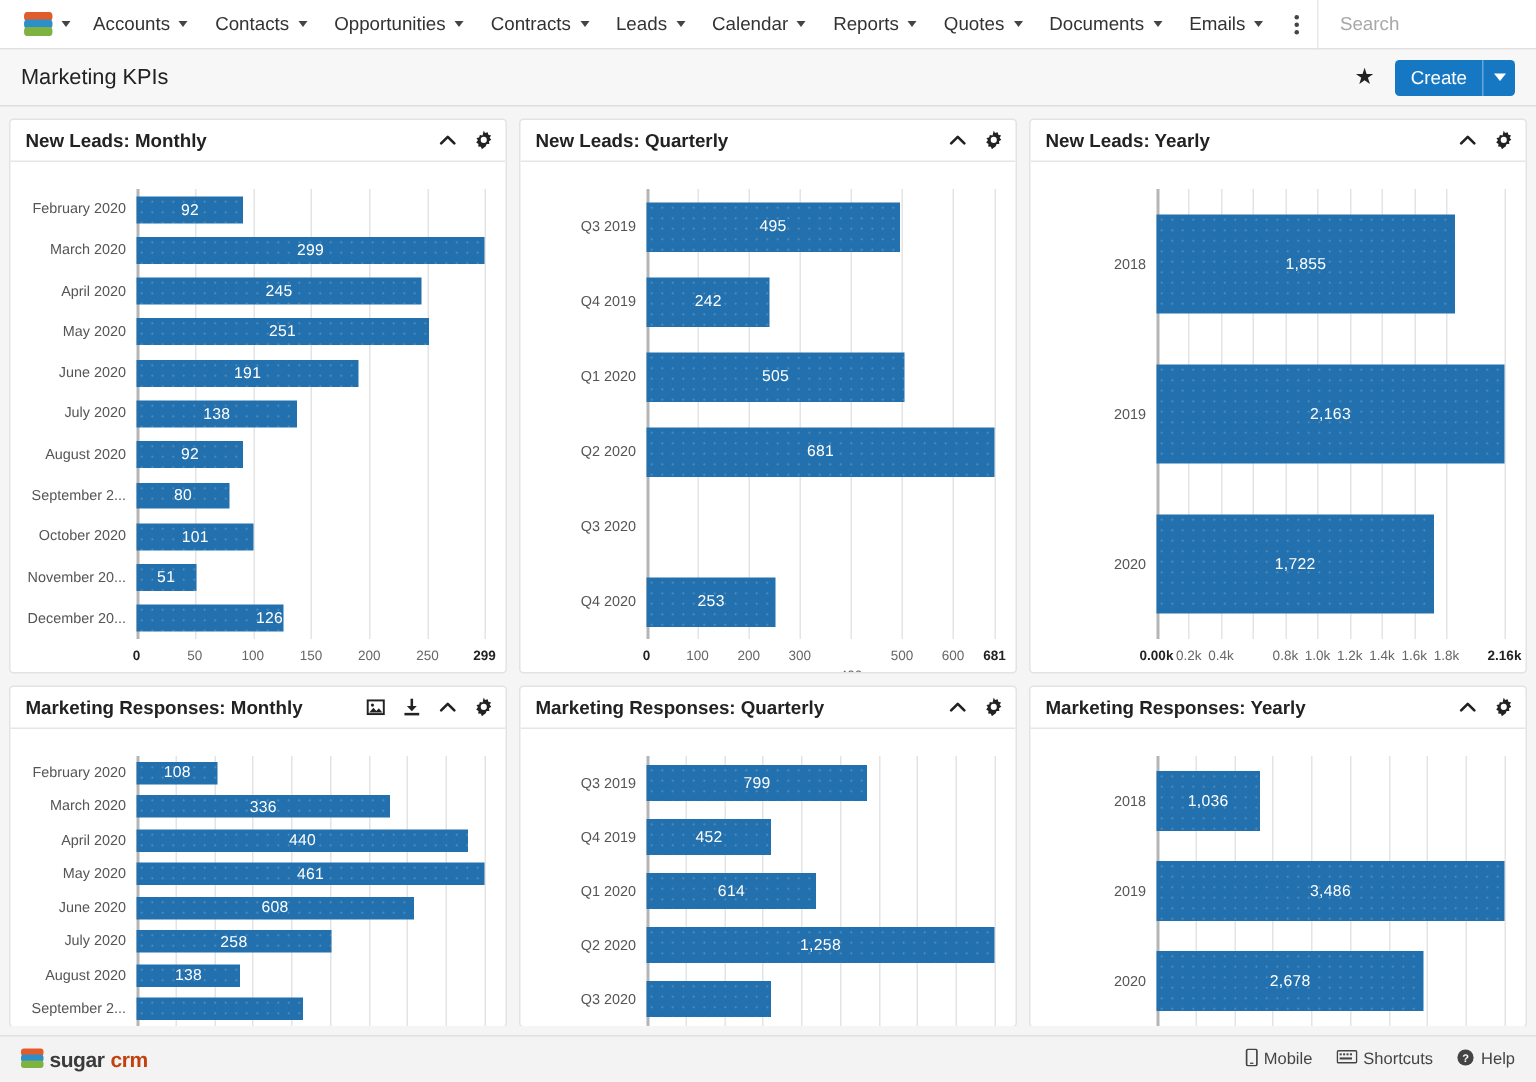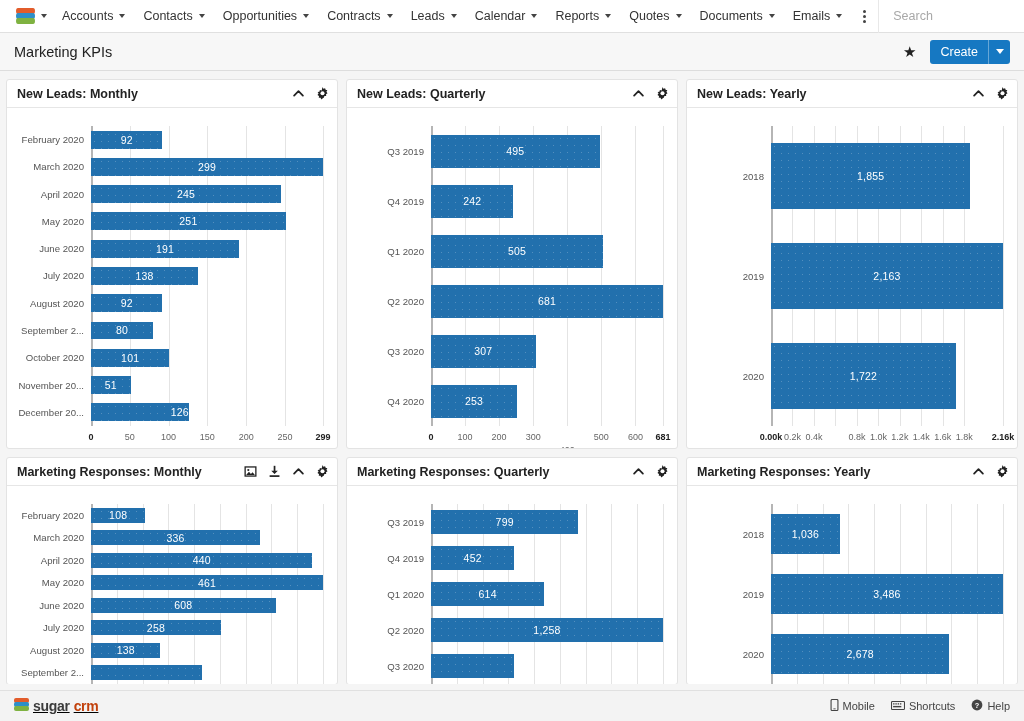--- a/index.html
+++ b/index.html
@@ -111,21 +111,21 @@
     position: absolute; font-size: 9px; color: #666; transform: translateX(-50%); top: 2px; white-space: nowrap;
   }
   .xaxis .tk.bold { color: #222; font-weight: bold; }
 
   
   .footer {
     position: absolute; left: 0; bottom: 0; width: 1024px; height: 31px;
     background: #f3f3f3; border-top: 1px solid #e0e0e0;
     display: flex; align-items: center; padding: 0 14px;
   }
-  .foot-logo { display: flex; align-items: flex-start; gap: 4px; text-decoration: underline; }
+  .foot-logo { display: flex; align-items: center; gap: 4px; }
   .foot-logo .mark { width: 15px; height: 14px; position: relative; }
   .foot-logo .mark i { position: absolute; left: 0; width: 15px; height: 5px; border-radius: 2px; }
   .foot-logo .mark i:nth-child(1) { top: 0; background: #e25c2b; }
   .foot-logo .mark i:nth-child(2) { top: 4px; background: #2d8fc9; }
   .foot-logo .mark i:nth-child(3) { top: 8px; background: #7fb241; }
   .foot-logo .t1 { font-size: 14px; font-weight: bold; color: #3b3b3b; letter-spacing: -.3px; }
   .foot-logo .t2 { font-size: 14px; font-weight: bold; color: #c2410c; letter-spacing: -.3px; }
   .foot-right { margin-left: auto; display: flex; align-items: center; gap: 16px; }
   .foot-link { display: flex; align-items: center; gap: 4px; font-size: 11px; color: #444; cursor: pointer; }
 </style>
@@ -372,23 +372,20 @@
                 </div>
               </div>
               <div class="row">
                 <span class="cat">Q2 2020</span>
                 <div class="bar" style="width: 100%;">
                   <span class="val">681</span>
                 </div>
               </div>
               <div class="row">
                 <span class="cat">Q3 2020</span>
-                <div class="bar" style="width: 45.0808%;">
-                  <span class="val">307</span>
-                </div>
               </div>
               <div class="row">
                 <span class="cat">Q4 2020</span>
                 <div class="bar" style="width: 37.1512%;">
                   <span class="val">253</span>
                 </div>
               </div>
             </div>
           </div>
           <div class="xaxis">

